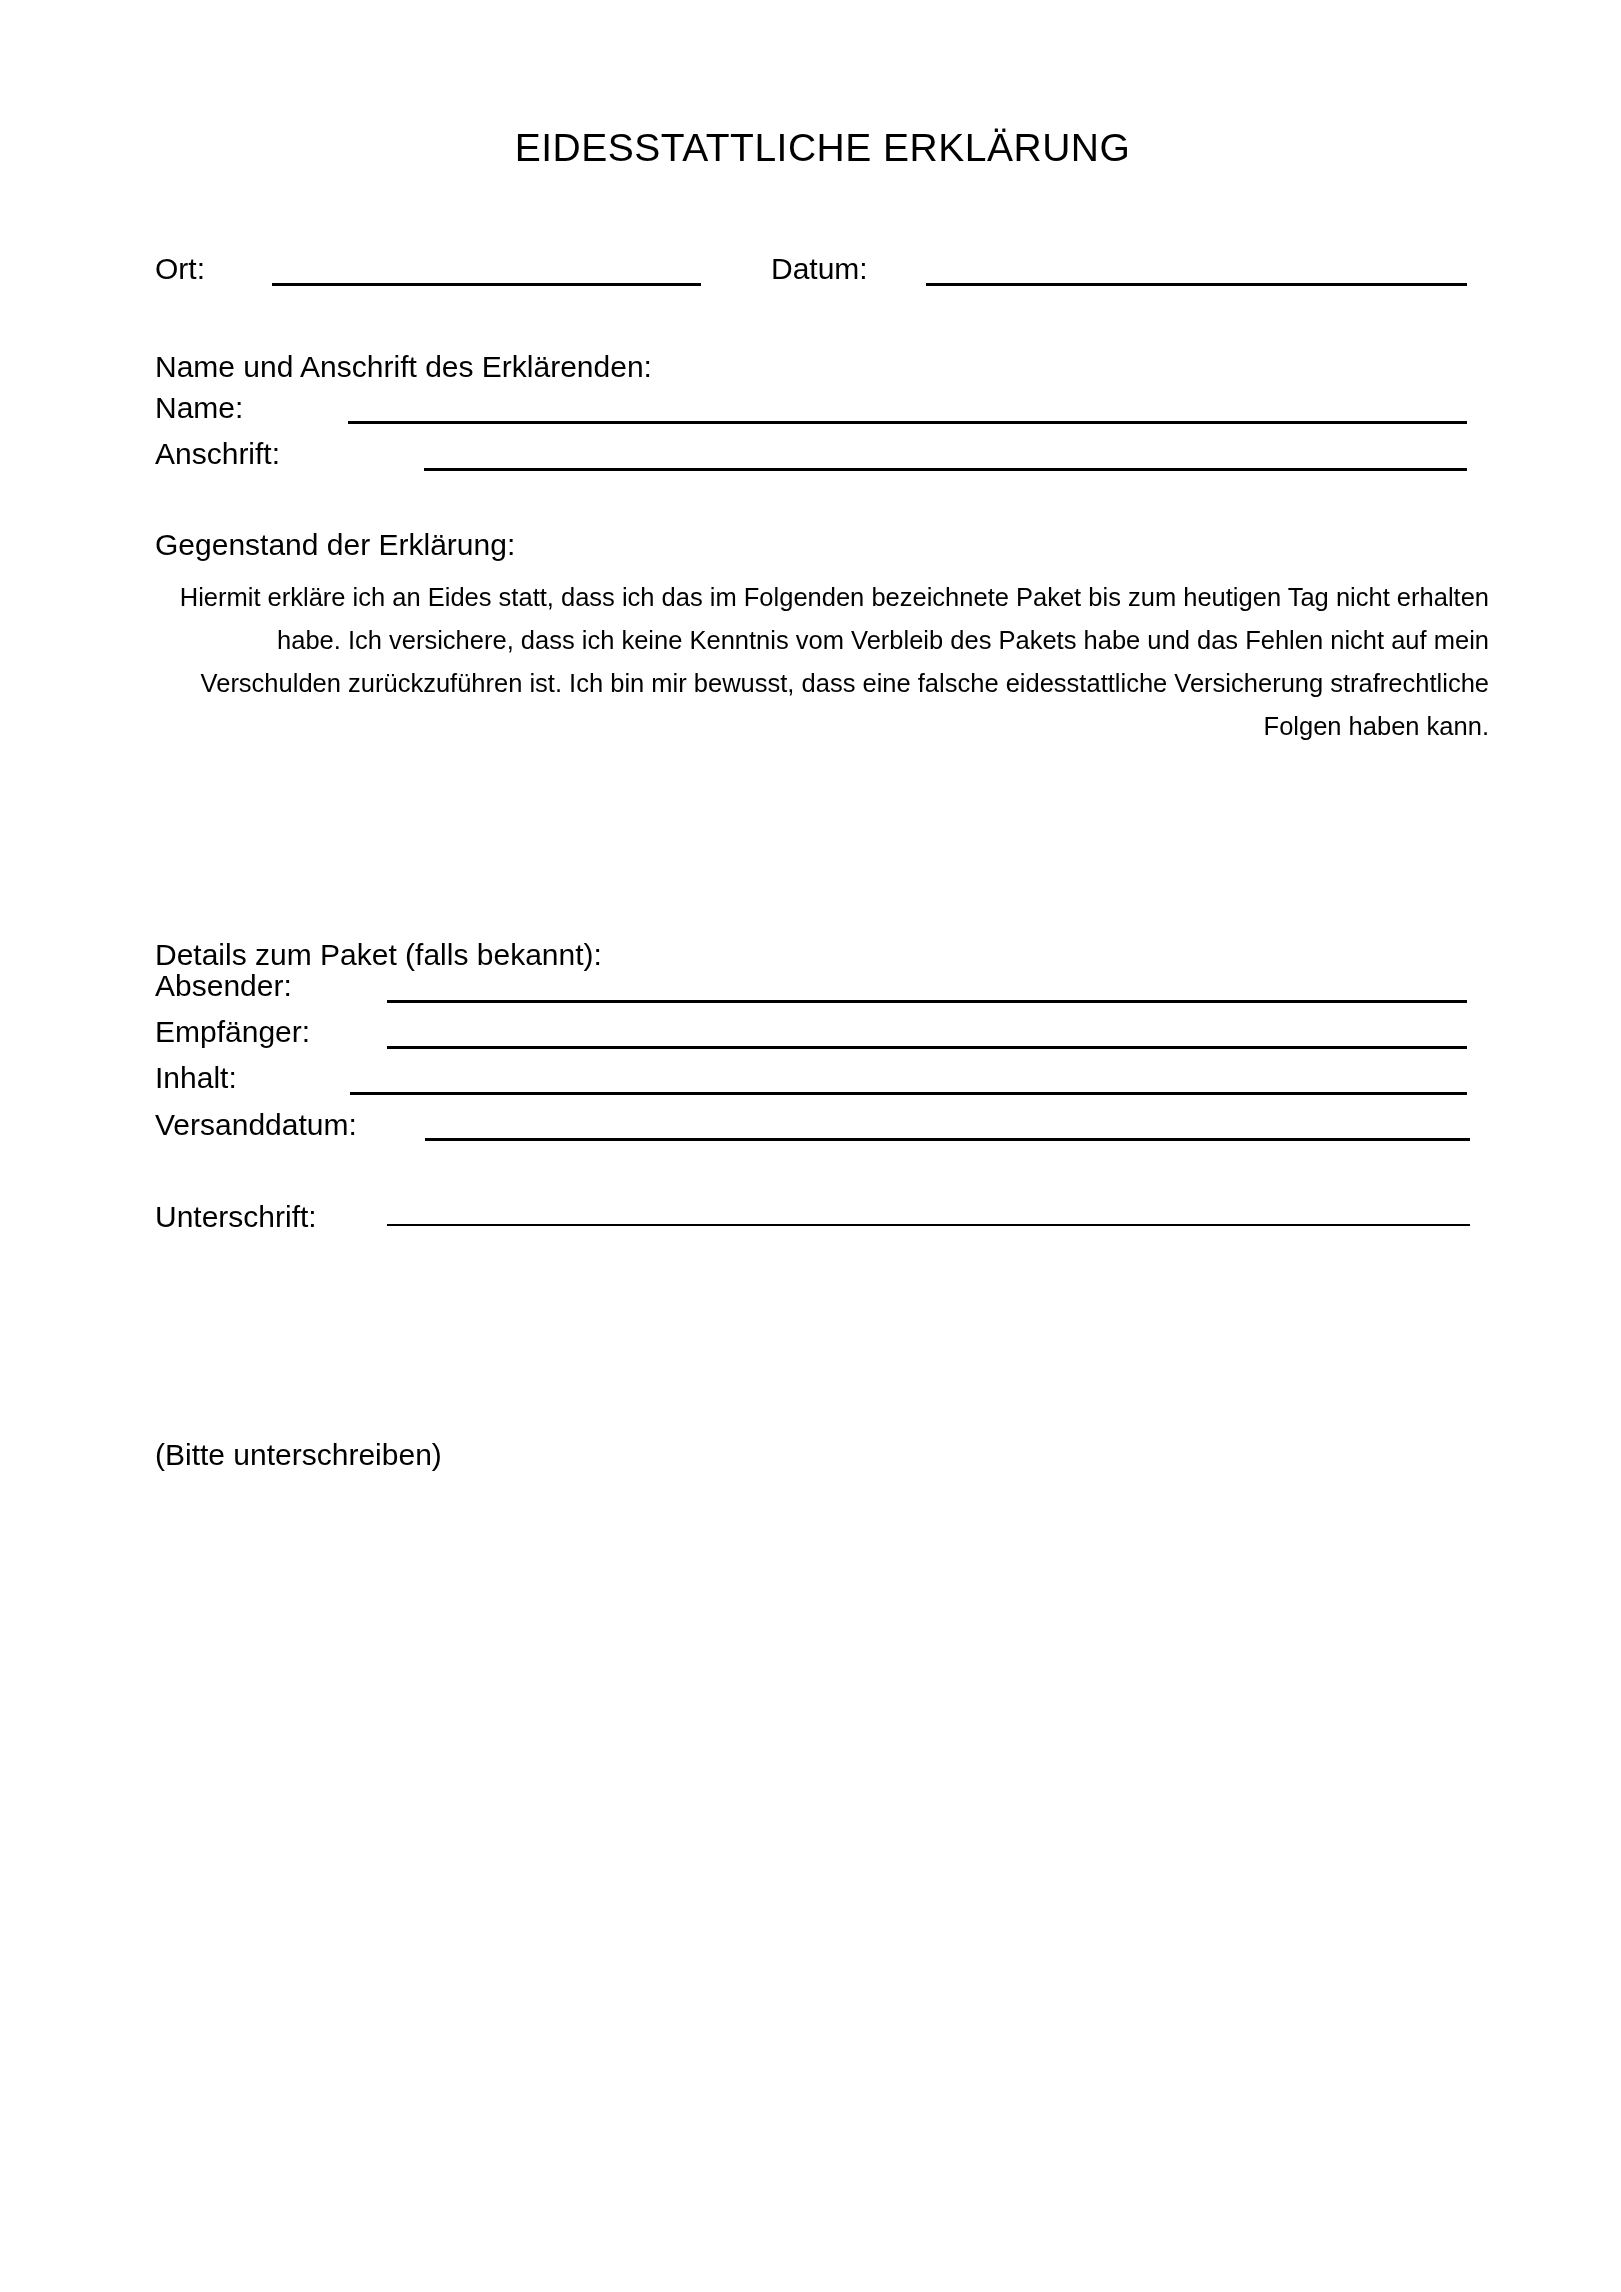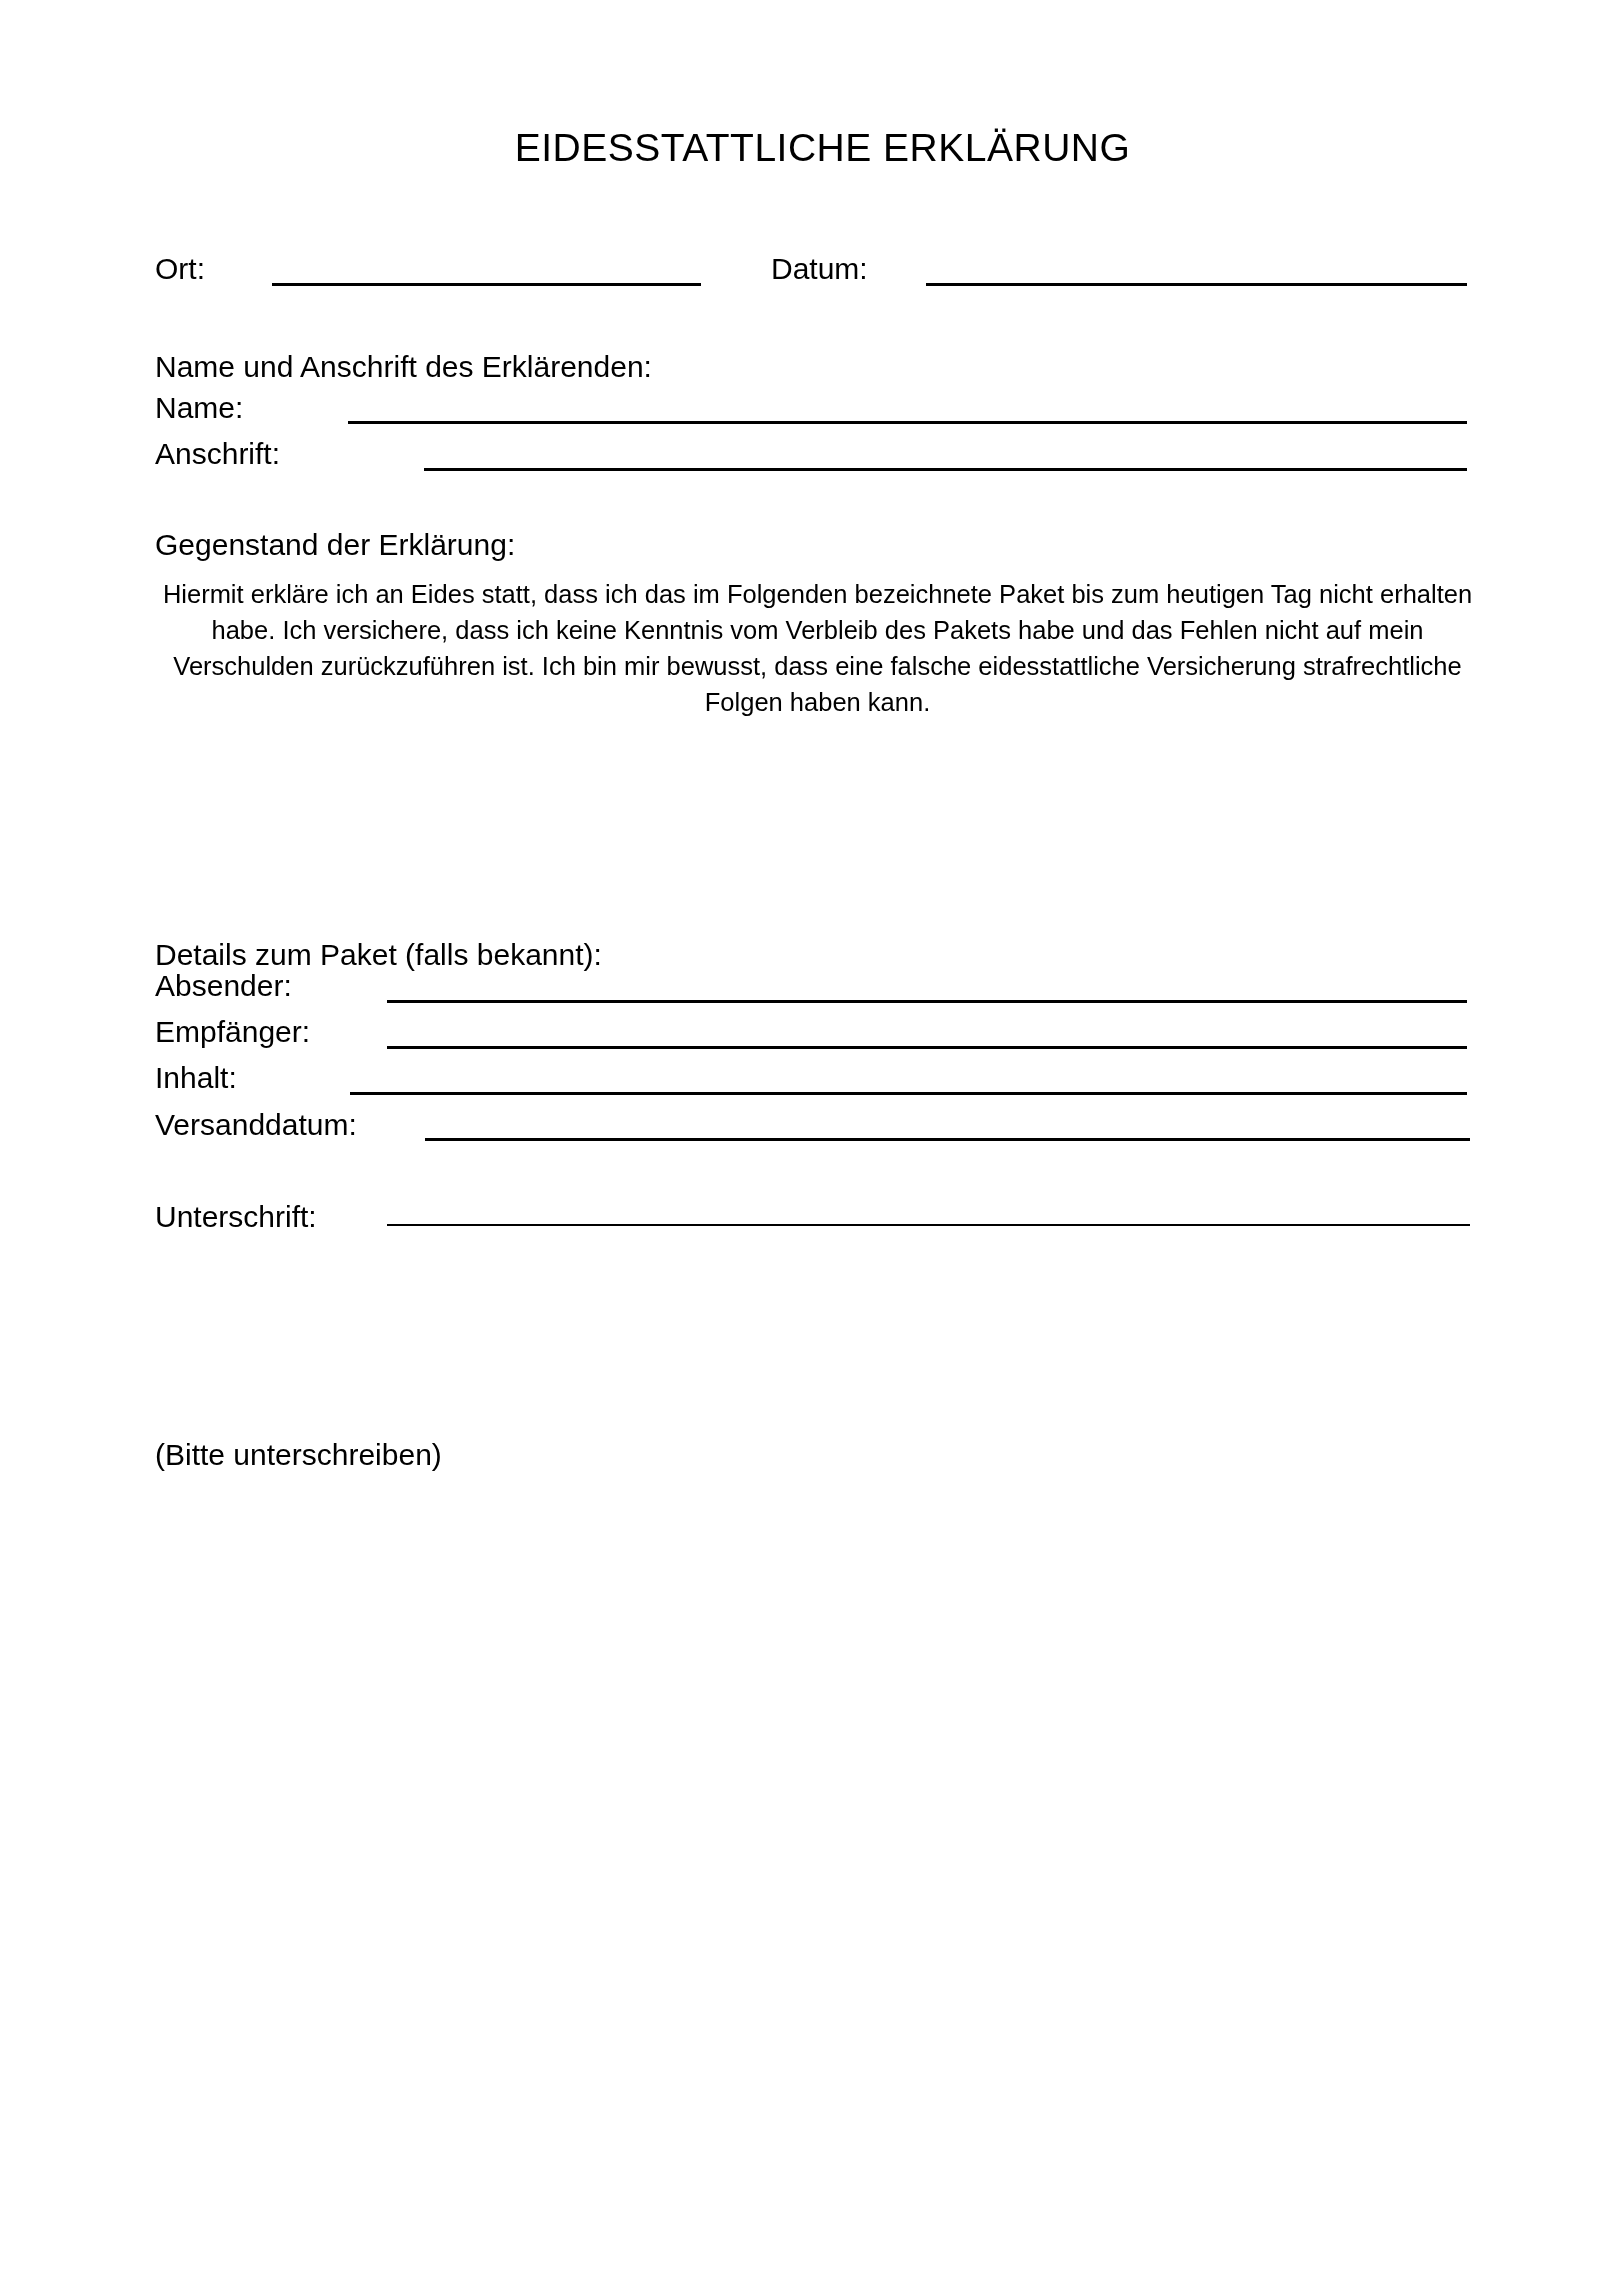--- a/index.html
+++ b/index.html
@@ -36,26 +36,26 @@
   .fill-line {
     position: absolute;
     height: 2.9px;
     background: #000000;
   }
   .fill-line.thin {
     height: 2px;
   }
   .para {
     position: absolute;
-    left: 155px;
+    left: 164px;
     top: 576px;
     width: 1325px;
     font-size: 25.5px;
-    line-height: 36px;
-    text-align: center;
+    line-height: 43px;
+    text-align: right;
   }
 </style>
 </head>
 <body>
 
 <div class="page">
 
   <h1 class="title">EIDESSTATTLICHE ERKLÄRUNG</h1>
 
   <span class="label" style="left:155px; top:253px;">Ort:</span>

